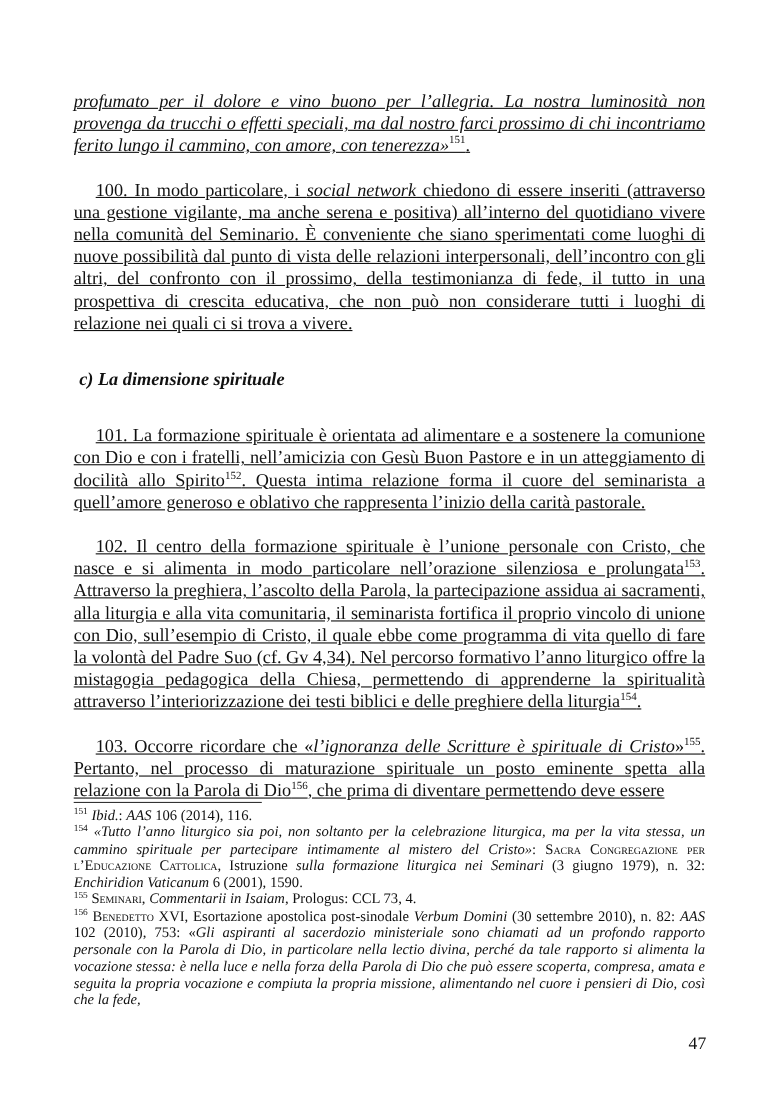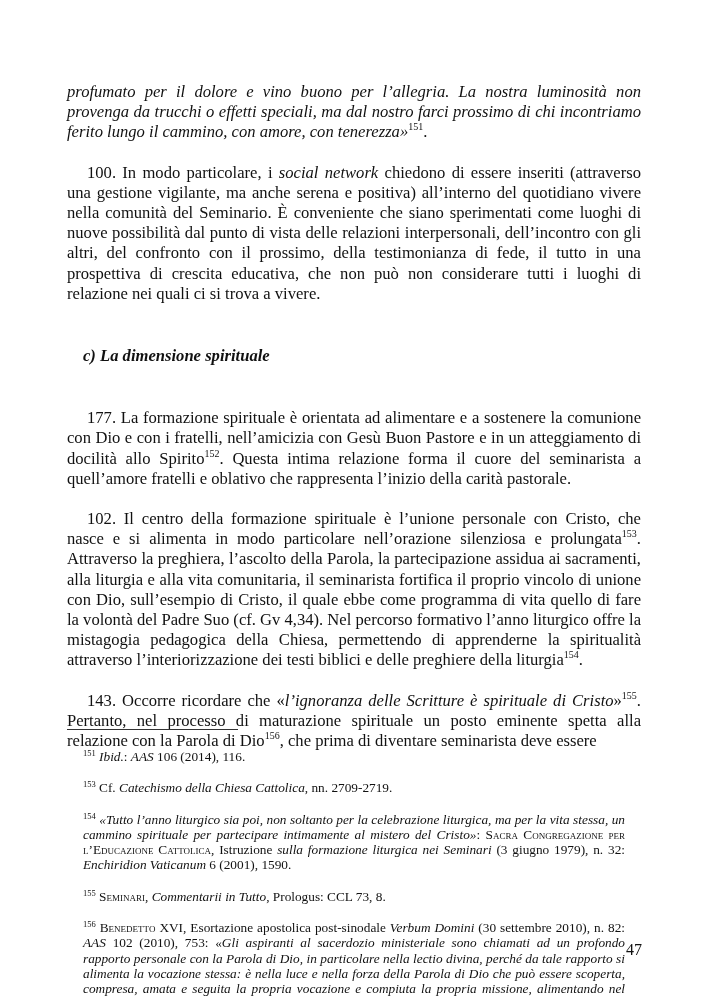--- a/index.html
+++ b/index.html
@@ -1,53 +1,52 @@
 <!DOCTYPE html>
 <html><head>
   <meta charset="utf-8">
   <style>
     html, body { margin: 0; padding: 0; background: #ffffff; }
     body { width: 707px; height: 1000px; position: relative; overflow: hidden; color: #111; }
     .page { position: absolute; left: 67px; top: 82px; width: 574px;
             font-family: "Liberation Serif", serif; font-size: 16.6px; line-height: 20.2px; }
-    .p { text-align: justify; margin: 0; }
+    .p { text-align: justify; margin: 0; text-decoration: underline; }
     .indent { text-indent: 20px; }
     .gap { height: 20px; }
     .gap2 { height: 26px; }
     i { font-style: italic; }
     sup { font-size: 10px; line-height: 0; vertical-align: 7px; }
-    .heading { font-weight: bold; font-style: italic; margin: 16px; }
+    .heading { font-weight: bold; font-style: italic; margin: 5px; }
     .fn-sep { position: absolute; left: 67px; top: 729px; width: 171px; height: 0; border-top: 1px solid #333; }
     .footnotes { position: absolute; left: 67px; top: 733px; width: 574px;
                  font-family: "Liberation Serif", serif; font-size: 13.3px; line-height: 15.3px; text-align: justify; }
-    .footnotes p { margin: 16px; }
+    .footnotes p { margin: 0; }
     .footnotes sup { font-size: 8.5px; vertical-align: 5px; }
     .sc { font-variant: small-caps; }
     .pagenum { position: absolute; left: 626px; top: 941px; font-family: "Liberation Serif", serif; font-size: 16px; text-align: right; }
   </style>
 </head>
 <body>
 
 <div class="page">
   <p class="p"><i>profumato per il dolore e vino buono per l’allegria. La nostra luminosità non provenga da trucchi o effetti speciali, ma dal nostro farci prossimo di chi incontriamo ferito lungo il cammino, con amore, con tenerezza»</i><sup>151</sup><span>.</span></p>
   <div class="gap"></div>
   <p class="p indent"><span>100. In modo particolare, i </span><i>social network</i><span> chiedono di essere inseriti (attraverso una gestione vigilante, ma anche serena e positiva) all’interno del quotidiano vivere nella comunità del Seminario. È conveniente che siano sperimentati come luoghi di nuove possibilità dal punto di vista delle relazioni interpersonali, dell’incontro con gli altri, del confronto con il prossimo, della testimonianza di fede, il tutto in una prospettiva di crescita educativa, che non può non considerare tutti i luoghi di relazione nei quali ci si trova a vivere.</span></p>
   <div class="gap2"></div>
   <p class="heading">c) La dimensione spirituale</p>
   <div class="gap2"></div>
-  <p class="p indent"><span>177. La formazione spirituale è orientata ad alimentare e a sostenere la comunione con Dio e con i fratelli, nell’amicizia con Gesù Buon Pastore e in un atteggiamento di docilità allo Spirito</span><sup>152</sup><span>. Questa intima relazione forma il cuore del seminarista a quell’amore fratelli e oblativo che rappresenta l’inizio della carità pastorale.</span></p>
+  <p class="p indent"><span>101. La formazione spirituale è orientata ad alimentare e a sostenere la comunione con Dio e con i fratelli, nell’amicizia con Gesù Buon Pastore e in un atteggiamento di docilità allo Spirito</span><sup>152</sup><span>. Questa intima relazione forma il cuore del seminarista a quell’amore generoso e oblativo che rappresenta l’inizio della carità pastorale.</span></p>
   <div class="gap"></div>
   <p class="p indent"><span>102. Il centro della formazione spirituale è l’unione personale con Cristo, che nasce e si alimenta in modo particolare nell’orazione silenziosa e prolungata</span><sup>153</sup><span>. Attraverso la preghiera, l’ascolto della Parola, la partecipazione assidua ai sacramenti, alla liturgia e alla vita comunitaria, il seminarista fortifica il proprio vincolo di unione con Dio, sull’esempio di Cristo, il quale ebbe come programma di vita quello di fare la volontà del Padre Suo (cf. Gv 4,34). Nel percorso formativo l’anno liturgico offre la mistagogia pedagogica della Chiesa, permettendo di apprenderne la spiritualità attraverso l’interiorizzazione dei testi biblici e delle preghiere della liturgia</span><sup>154</sup><span>.</span></p>
   <div class="gap"></div>
-  <p class="p indent"><span>143. Occorre ricordare che «</span><i>l’ignoranza delle Scritture è spirituale di Cristo</i><span>»</span><sup>155</sup><span>. Pertanto, nel processo di maturazione spirituale un posto eminente spetta alla relazione con la Parola di Dio</span><sup>156</sup><span>, che prima di diventare seminarista deve essere</span></p>
+  <p class="p indent"><span>103. Occorre ricordare che «</span><i>l’ignoranza delle Scritture è spirituale di Cristo</i><span>»</span><sup>155</sup><span>. Pertanto, nel processo di maturazione spirituale un posto eminente spetta alla relazione con la Parola di Dio</span><sup>156</sup><span>, che prima di diventare permettendo deve essere</span></p>
 </div>
 
 <div class="fn-sep"></div>
 
 <div class="footnotes">
   <p><sup>151</sup> <i>Ibid.</i><span>: </span><i>AAS</i><span> 106 (2014), 116.</span></p>
-  <p><sup>153</sup><span> Cf. </span><i>Catechismo della Chiesa Cattolica</i><span>, nn. 2709-2719.</span></p>
   <p><sup>154</sup><i> «Tutto l’anno liturgico sia poi, non soltanto per la celebrazione liturgica, ma per la vita stessa, un cammino spirituale per partecipare intimamente al mistero del Cristo»</i><span>: </span><span class="sc">Sacra Congregazione per l’Educazione Cattolica</span><span>, Istruzione </span><i>sulla formazione liturgica nei Seminari</i><span> (3 giugno 1979), n. 32: </span><i>Enchiridion Vaticanum</i><span> 6 (2001), 1590.</span></p>
-  <p><sup>155</sup><span class="sc"> Seminari</span><span>, </span><i>Commentarii in Tutto</i><span>, Prologus: CCL 73, 8.</span></p>
+  <p><sup>155</sup><span class="sc"> Seminari</span><span>, </span><i>Commentarii in Isaiam</i><span>, Prologus: CCL 73, 4.</span></p>
   <p><sup>156</sup><span class="sc"> Benedetto</span><span> XVI, Esortazione apostolica post-sinodale </span><i>Verbum Domini</i><span> (30 settembre 2010), n. 82: </span><i>AAS</i><span> 102 (2010), 753: «</span><i>Gli aspiranti al sacerdozio ministeriale sono chiamati ad un profondo rapporto personale con la Parola di Dio, in particolare nella lectio divina, perché da tale rapporto si alimenta la vocazione stessa: è nella luce e nella forza della Parola di Dio che può essere scoperta, compresa, amata e seguita la propria vocazione e compiuta la propria missione, alimentando nel cuore i pensieri di Dio, così che la fede,</i></p>
 </div>
 
 <div class="pagenum">47</div>
 
 </body></html>

